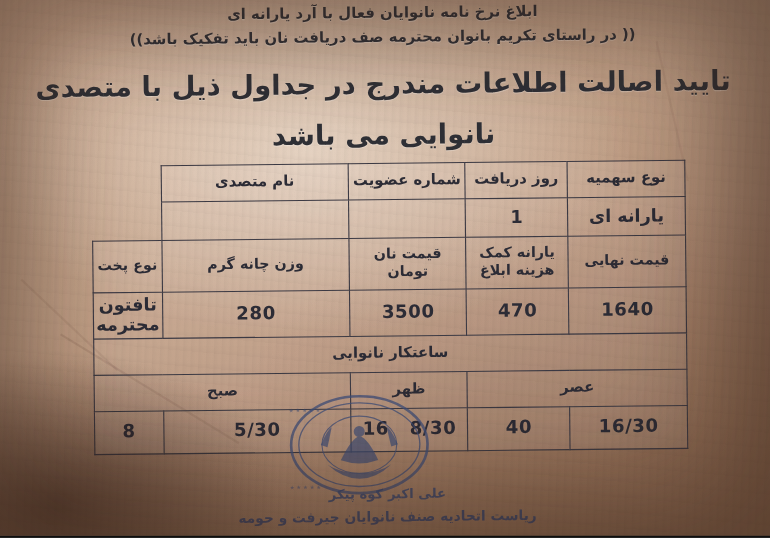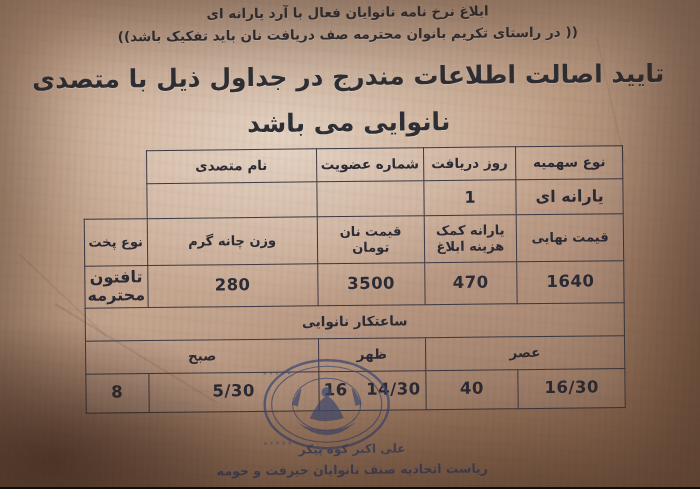--- a/index.html
+++ b/index.html
@@ -199,21 +199,21 @@
           <td class="lbl" colspan="5">ساعتکار نانوایی</td>
         </tr>
         <tr class="r6">
           <td class="lbl" colspan="2">عصر</td>
           <td class="lbl">ظهر</td>
           <td class="lbl" colspan="2">صبح</td>
         </tr>
         <tr class="r7">
           <td class="num">16/30</td>
           <td class="num">40</td>
-          <td class="num"><span>14/30</span> &nbsp; <span>16</span></td>
+          <td class="num"><span>8/30</span> &nbsp; <span>16</span></td>
           <td class="num">5/30</td>
           <td class="num">8</td>
         </tr>
       </tbody>
         </table>
     </div>
 
     <div id="stamp">
       <svg width="150" height="104" viewBox="0 0 150 104" aria-hidden="true">
         <g stroke="#3f4f7a" fill="none" opacity="0.75">

